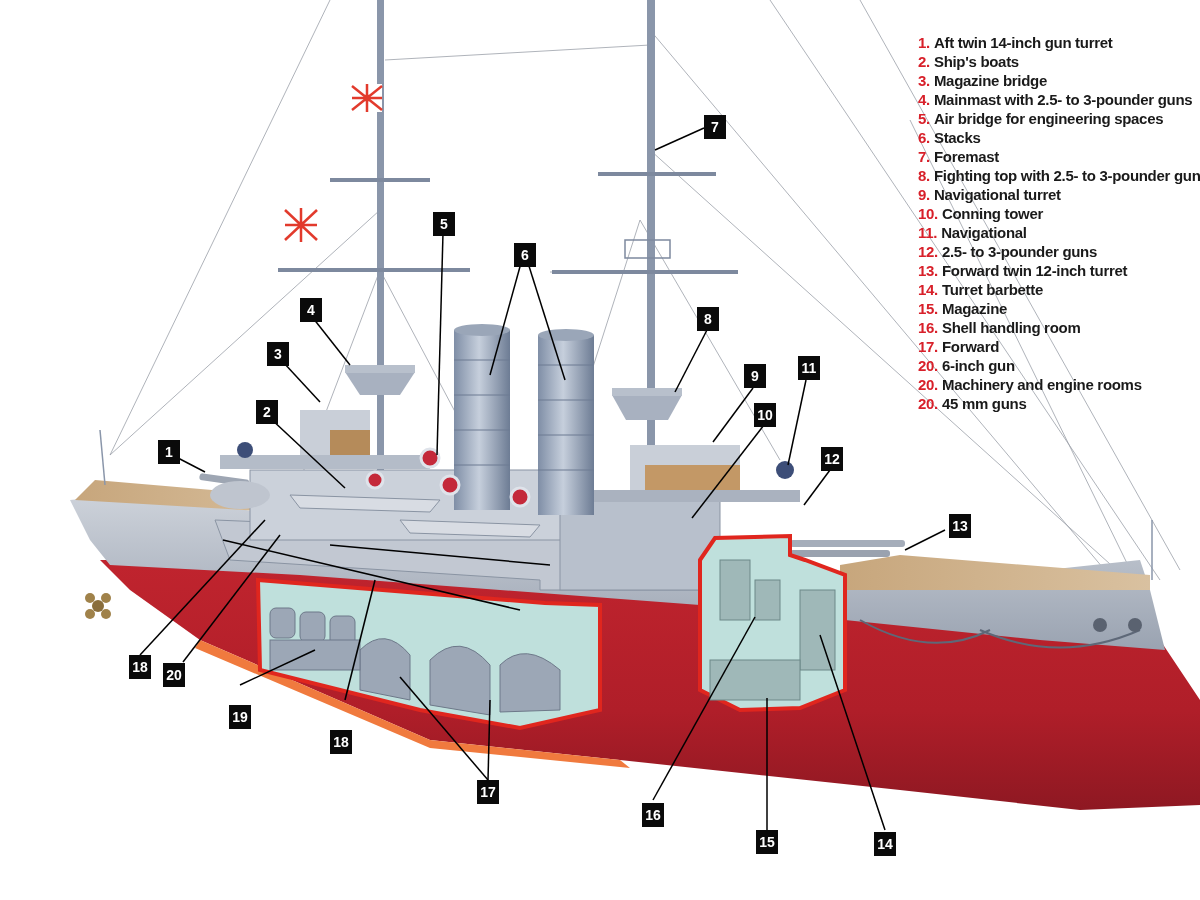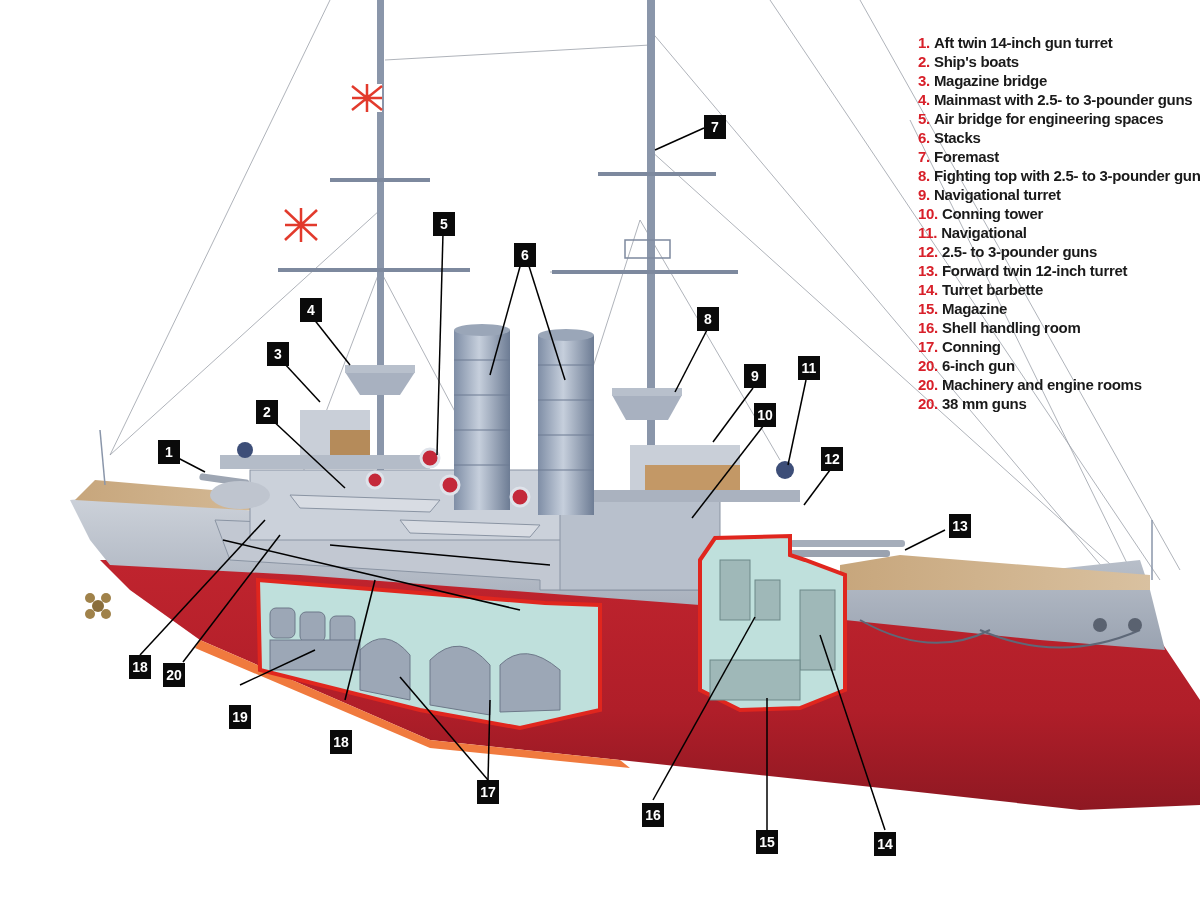--- a/index.html
+++ b/index.html
@@ -324,18 +324,18 @@
   <div class="legend-item"><span class="legend-num">7.</span><span>Foremast</span></div>
   <div class="legend-item"><span class="legend-num">8.</span><span>Fighting top with 2.5- to 3-pounder guns</span></div>
   <div class="legend-item"><span class="legend-num">9.</span><span>Navigational turret</span></div>
   <div class="legend-item"><span class="legend-num">10.</span><span>Conning tower</span></div>
   <div class="legend-item"><span class="legend-num">11.</span><span>Navigational</span></div>
   <div class="legend-item"><span class="legend-num">12.</span><span>2.5- to 3-pounder guns</span></div>
   <div class="legend-item"><span class="legend-num">13.</span><span>Forward twin 12-inch turret</span></div>
   <div class="legend-item"><span class="legend-num">14.</span><span>Turret barbette</span></div>
   <div class="legend-item"><span class="legend-num">15.</span><span>Magazine</span></div>
   <div class="legend-item"><span class="legend-num">16.</span><span>Shell handling room</span></div>
-  <div class="legend-item"><span class="legend-num">17.</span><span>Conning</span></div>
+  <div class="legend-item"><span class="legend-num">17.</span><span>Forward</span></div>
   <div class="legend-item"><span class="legend-num">20.</span><span>6-inch gun</span></div>
   <div class="legend-item"><span class="legend-num">20.</span><span>Machinery and engine rooms</span></div>
-  <div class="legend-item"><span class="legend-num">20.</span><span>38 mm guns</span></div>
+  <div class="legend-item"><span class="legend-num">20.</span><span>45 mm guns</span></div>
 </div>
 </div>
 
 </body></html>

